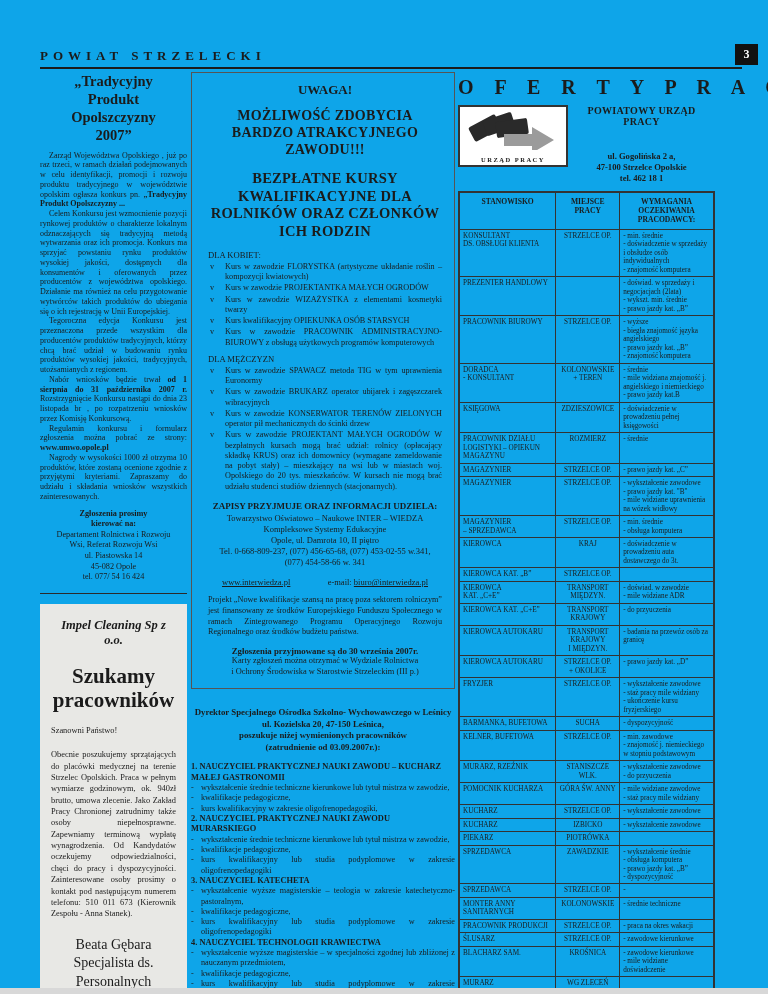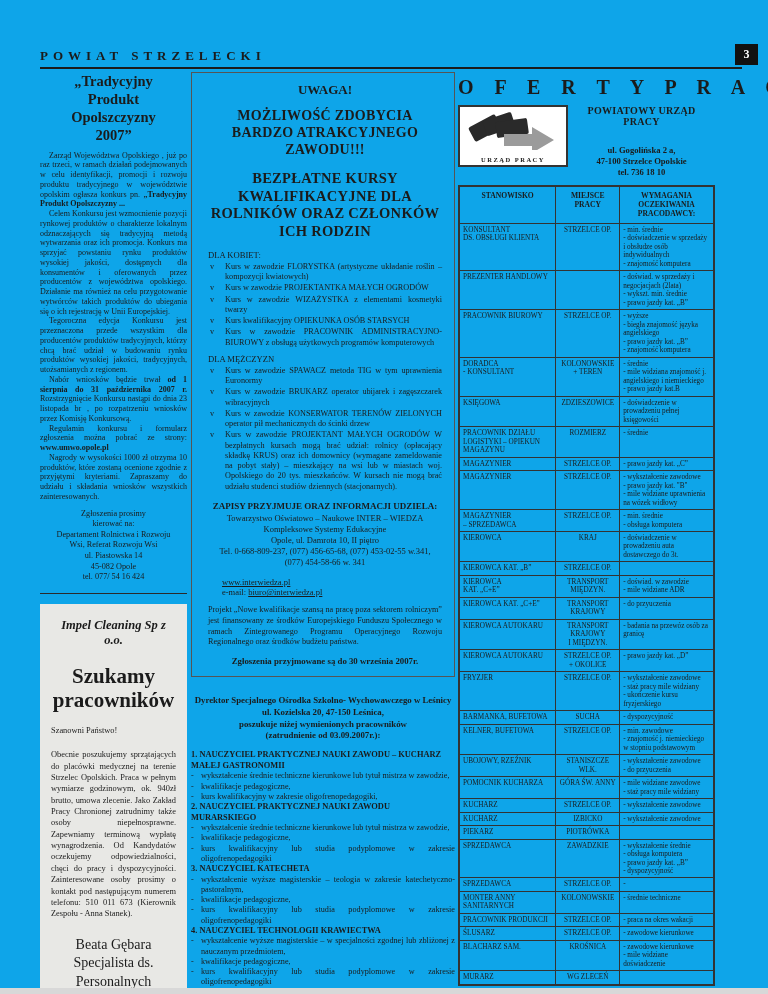--- a/index.html
+++ b/index.html
@@ -12,62 +12,62 @@
            font-weight:bold;font-size:12px;display:flex;align-items:center;justify-content:center;}
   
   .col-left{position:absolute;left:40px;top:72px;width:147px;}
   .col-mid{position:absolute;left:191px;top:72px;width:264px;}
   .col-right{position:absolute;left:458px;top:76px;width:257px;}
   
   .art-title{font-weight:bold;font-size:14.5px;text-align:center;line-height:1.25;margin-bottom:6px;}
   .body-par p{margin:0;font-size:8px;line-height:1.22;text-align:justify;text-indent:9px;}
   .b{font-weight:bold;}
   .contact{margin-top:7px;text-align:center;font-size:8.2px;line-height:1.3;}
-  .contact-head{font-weight:normal;}
+  .contact-head{font-weight:bold;}
   .leftrule{border:none;border-top:1.5px solid #2a2a2a;margin:10px 0 10px 0;}
   
   .impel{background:#e8e8e5;padding:14px 11px 12px 11px;}
   .impel .company{font-style:italic;font-weight:bold;font-size:12.5px;text-align:center;margin-bottom:16px;}
   .impel .big{font-weight:bold;font-size:21px;text-align:center;line-height:1.15;margin-bottom:14px;}
   .impel .salut{font-size:8.4px;margin-bottom:14px;}
   .impel .ibody{font-size:8.4px;line-height:1.35;text-align:justify;margin-bottom:16px;}
   .impel .sig{font-weight:normal;font-size:14px;text-align:center;line-height:1.35;}
   
   .midbox{border:1.5px solid #555;padding:9px 12px 10px 16px;}
   .uwaga{font-weight:bold;font-size:13px;text-align:center;margin-bottom:10px;}
   .head1{font-weight:bold;font-size:14px;text-align:center;line-height:1.2;margin-bottom:12px;letter-spacing:.3px;}
   .head2{font-weight:bold;font-size:14.5px;text-align:center;line-height:1.2;margin-bottom:10px;letter-spacing:.3px;}
   .grp-label{font-size:8.6px;margin:6px 0 2px 0;}
   ul.courses{list-style:none;margin:0;padding:0;}
   ul.courses li{display:flex;font-size:8.2px;line-height:1.25;margin-bottom:1px;}
   ul.courses .vmark{width:15px;flex:0 0 15px;padding-left:2px;}
   ul.courses .ctext{flex:1;text-align:justify;}
   .zapisy{font-weight:bold;font-size:9px;text-align:center;margin-top:9px;margin-bottom:2px;}
   .orglines{text-align:center;font-size:8.5px;line-height:1.3;}
-  .linkrow{display:flex;justify-content:center;padding:0 14px;margin:9px 0 8px 0;font-size:8.5px;flex-direction:column;}
+  .linkrow{display:flex;justify-content:space-between;padding:0 14px;margin:9px 0 8px 0;font-size:8.5px;}
   .linkrow a{color:#1b1b1b;}
   .projnote{font-size:8.2px;line-height:1.3;text-align:justify;margin-bottom:8px;}
   .deadline{font-weight:bold;font-size:8.8px;text-align:center;}
   .deadlines{text-align:center;font-size:8.4px;line-height:1.3;}
   
   .school{margin-top:18px;}
   .school-head{font-weight:bold;font-size:8.8px;text-align:center;line-height:1.35;margin-bottom:8px;}
   .pos-title{font-weight:bold;font-size:8.4px;line-height:1.25;}
   .req-line{display:flex;font-size:8.2px;line-height:1.25;}
   .req-line .dash{flex:0 0 10px;}
   .req-line .rtext{flex:1;text-align:justify;}
   
   .op-title{font-weight:bold;font-size:20px;letter-spacing:8px;text-align:center;margin-bottom:6px;white-space:nowrap;}
   .op-head{display:flex;margin-bottom:6px;}
   .logo-box{flex:0 0 106px;height:56px;border:2px solid #333;background:#fff;display:flex;flex-direction:column;
             align-items:center;justify-content:flex-end;padding-bottom:2px;position:relative;}
   .logo-box svg{position:absolute;top:3px;left:6px;}
   .logo-cap{font-size:6.5px;font-weight:bold;letter-spacing:1.5px;}
   .op-addr{flex:1;text-align:center;}
-  .office{font-weight:bold;font-size:10px;margin-bottom:18px;letter-spacing:.3px;}
+  .office{font-weight:bold;font-size:10px;margin-bottom:24px;letter-spacing:.3px;}
   .addr{font-weight:bold;font-size:8.6px;line-height:1.3;}
   
   table.jobs{border-collapse:collapse;width:100%;margin-top:6px;border:2px solid #333;}
   table.jobs th,table.jobs td{border:1px solid #333;vertical-align:top;padding:2px 3px;white-space:pre-line;}
   table.jobs th{font-size:7.6px;font-weight:bold;text-align:center;line-height:1.25;padding:4px 2px;}
   table.jobs td{font-size:7.2px;line-height:1.18;}
   td.c1{width:38%;}
   td.c2{width:25%;text-align:center;}
   td.c3{width:37%;}
 </style>
@@ -182,20 +182,24 @@
           <div>Opole, ul. Damrota 10, II piętro</div>
           <div>Tel. 0-668-809-237, (077) 456-65-68, (077) 453-02-55 w.341,</div>
           <div>(077) 454-58-66 w. 341</div>
         </div>
       <div class="linkrow">
         <a href="#">www.interwiedza.pl</a>
         <span><span>e-mail: </span><a href="#">biuro@interwiedza.pl</a></span>
       </div>
       <div class="projnote">Projekt „Nowe kwalifikacje szansą na pracę poza sektorem rolniczym” jest finansowany ze środków Europejskiego Funduszu Społecznego w ramach Zintegrowanego Programu Operacyjnego Rozwoju Regionalnego oraz środków budżetu państwa.</div>
       <div class="deadline">Zgłoszenia przyjmowane są do 30 września 2007r.</div>
+      <div class="deadlines">
+          <div>Karty zgłoszeń można otrzymać w Wydziale Rolnictwa</div>
+          <div>i Ochrony Środowiska w Starostwie Strzeleckim (III p.)</div>
+        </div>
     </div>
 
     <div class="school">
       <div class="school-head">
           <div>Dyrektor Specjalnego Ośrodka Szkolno- Wychowawczego w Leśnicy</div>
           <div>ul. Kozielska 20, 47-150 Leśnica,</div>
           <div>poszukuje niżej wymienionych pracowników</div>
           <div>(zatrudnienie od 03.09.2007r.):</div>
         </div>
       <div>
@@ -276,21 +280,21 @@
           <rect x="30" y="10" width="32" height="16" rx="2" fill="#2a2a2a" transform="rotate(-8 46 18)"></rect>
           <path d="M38 24 h28 v-7 l22 13 -22 13 v-7 h-28 z" fill="#9b9b9b"></path>
         </svg>
         <div class="logo-cap">URZĄD PRACY</div>
       </div>
       <div class="op-addr">
         <div class="office">POWIATOWY URZĄD PRACY</div>
         <div class="addr">
             <div>ul. Gogolińska 2 a,</div>
             <div>47-100 Strzelce Opolskie</div>
-            <div>tel. 736 18 10</div>
+            <div>tel. 462 18 1</div>
           </div>
       </div>
     </div>
     <table class="jobs">
       <thead>
         <tr>
           <th>STANOWISKO</th>
           <th>MIEJSCE
 PRACY</th>
           <th>WYMAGANIA
@@ -411,21 +415,21 @@
             <td class="c2">SUCHA</td>
             <td class="c3">- dyspozycyjność</td>
           </tr>
           <tr>
             <td class="c1">KELNER, BUFETOWA</td>
             <td class="c2">STRZELCE OP.</td>
             <td class="c3">- min. zawodowe
 - znajomość j. niemieckiego w stopniu podstawowym</td>
           </tr>
           <tr>
-            <td class="c1">UBOJOWY, RZEŹNIK</td>
+            <td class="c1">MURARZ, RZEŹNIK</td>
             <td class="c2">STANISZCZE WLK.</td>
             <td class="c3">- wykształcenie zawodowe
 - do przyuczenia</td>
           </tr>
           <tr>
             <td class="c1">POMOCNIK KUCHARZA</td>
             <td class="c2">GÓRA ŚW. ANNY</td>
             <td class="c3">- mile widziane zawodowe
 - staż pracy mile widziany</td>
           </tr>

